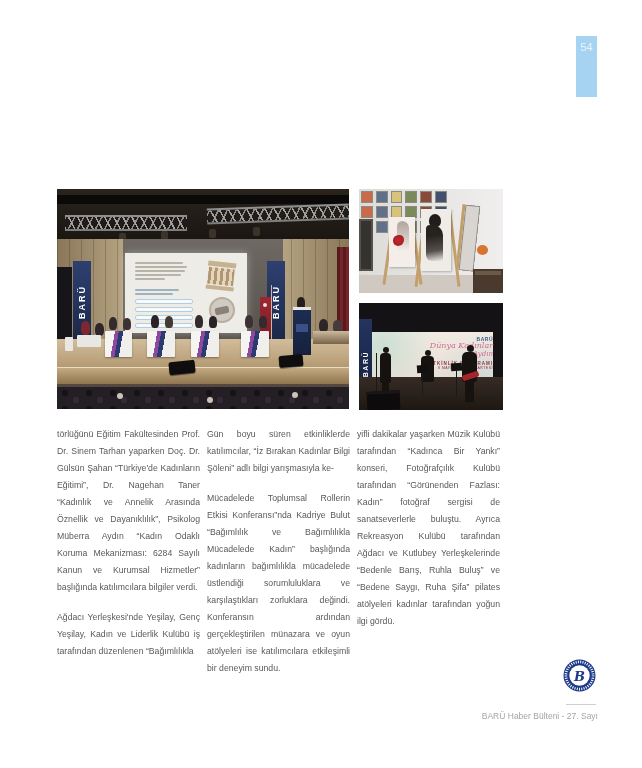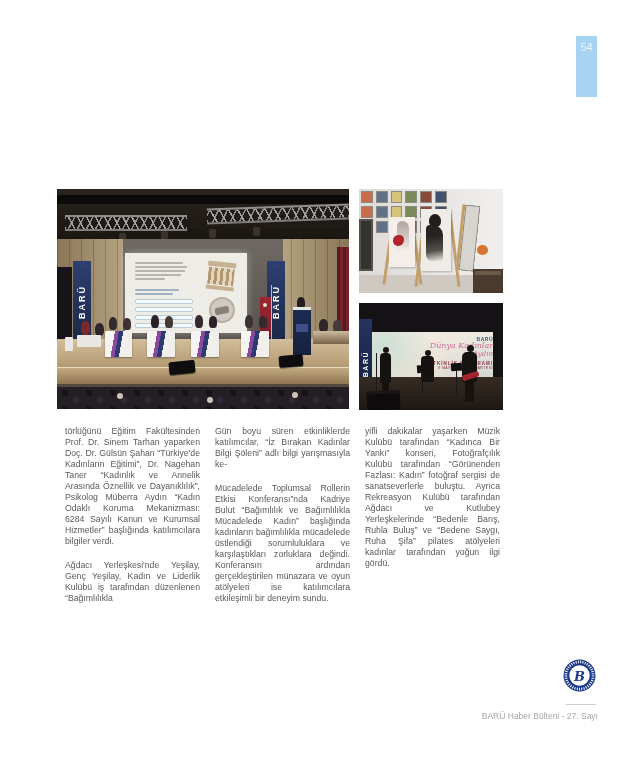--- a/index.html
+++ b/index.html
@@ -160,22 +160,22 @@
   .co-stand { width:1px; background:#1a1a1a; }
   .co-standtop { width:11px; height:8px; background:#111; transform:rotate(-4deg); }
   .co-guitar { left:103px; top:70px; width:17px; height:6px; background:#a3242a;
     transform:rotate(-18deg); border-radius:2px; }
   .co-amp { left:8px; top:88px; width:33px; height:19px; background:#0d0b0c;
     transform:rotate(-3deg); border-top:3px solid #19161a; }
 
   
   .columns { position:absolute; left:57px; top:426px; width:443px;
     display:flex; gap:7px; }
-  .col { width:143px; color:#58595c; font-size:8.7px; line-height:11px;
-    text-align:justify;margin-left:8px; }
+  .col { width:143px; color:#58595c; font-size:8.7px; line-height:17px;
+    text-align:justify; }
   .col p + p { margin-top:13px; }
 
   
   .logo { position:absolute; left:563px; top:659px; width:33px; height:33px; }
   .f-rule { position:absolute; left:566px; top:704px; width:30px; height:1px; background:#cfcfcf; }
   .f-text { position:absolute; left:400px; top:710px; width:198px; text-align:right;
     color:#a5a5a5; font-size:8.5px; line-height:12px; }
 </style>
 </head>
 <body>

